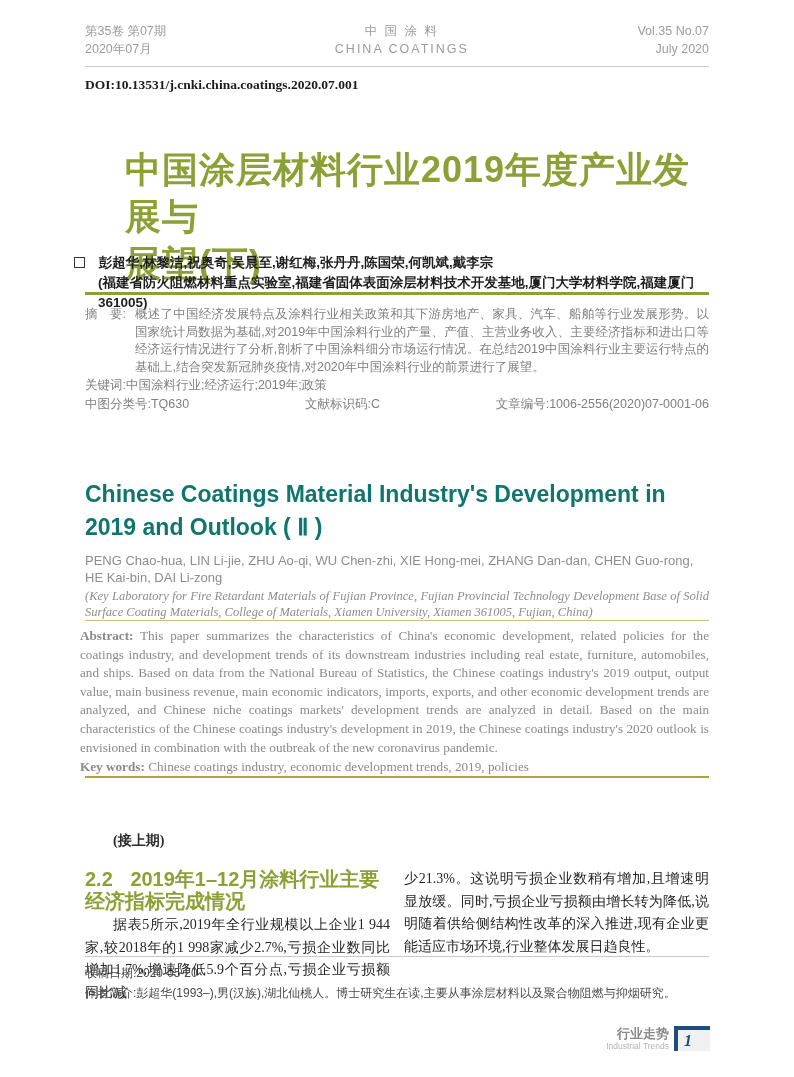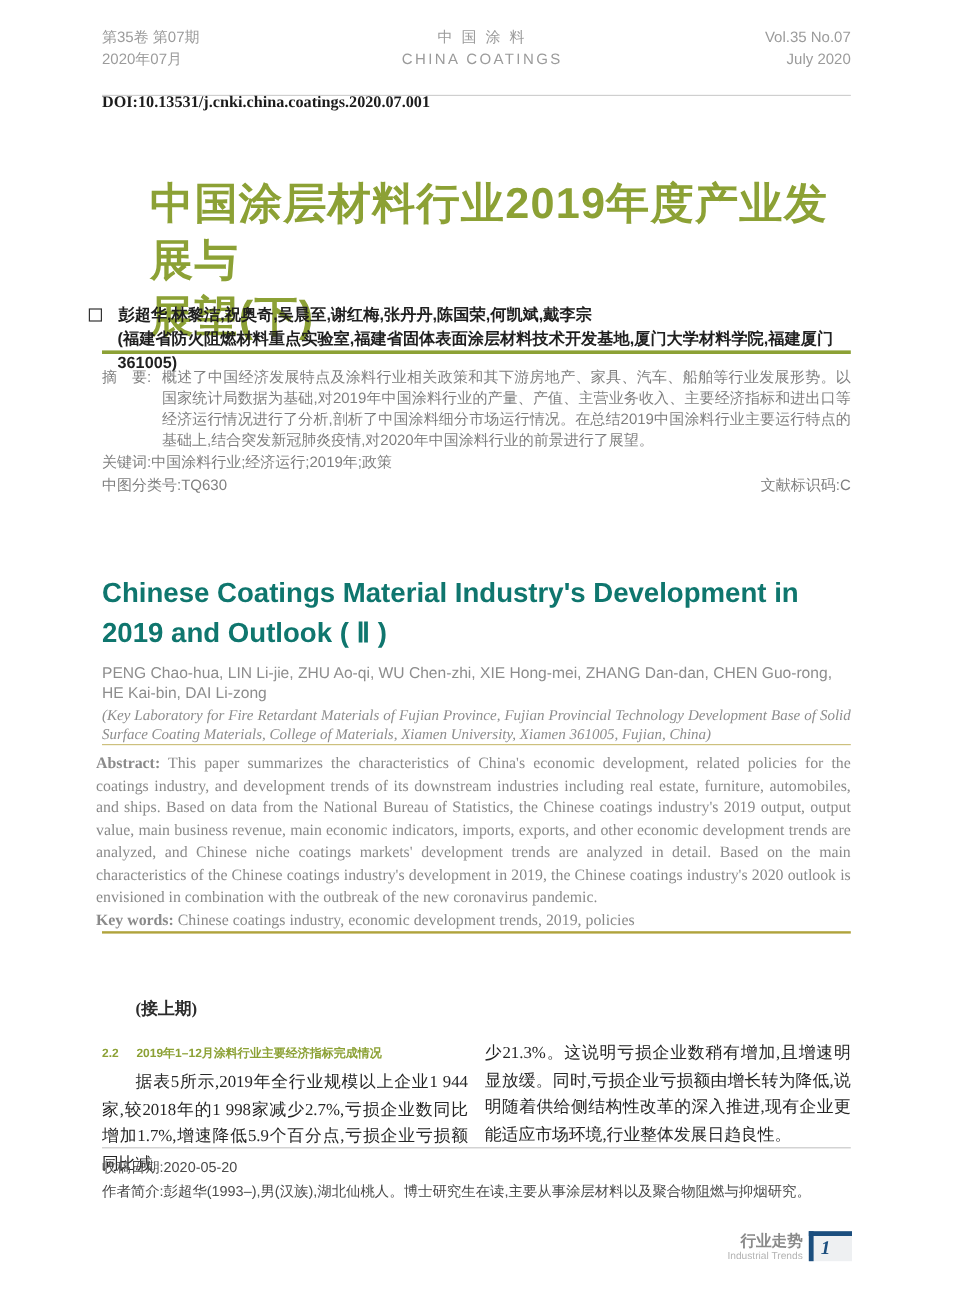--- a/index.html
+++ b/index.html
@@ -11,21 +11,21 @@
     height: 1077px;
     background: #ffffff;
     overflow: hidden;
     margin: 0 auto;
   }
   
   .jheader {
     position: absolute; top: 22px; left: 85px; right: 85px;
     display: flex; justify-content: space-between;
     color: #9b9b9b; font-size: 12.5px; line-height: 1.45;
-    border-bottom: 1px solid #cfcfcf; padding-bottom: 21px;
+    border-bottom: 1px solid #cfcfcf; padding-bottom: 8px;
   }
   .jheader .col-left   { text-align: left; }
   .jheader .col-center { text-align: center; letter-spacing: 2px; }
   .jheader .col-right  { text-align: right; }
   .doi {
     position: absolute; top: 63px; left: 85px;
     font-family: "Liberation Serif", serif; font-weight: bold;
     font-size: 13.5px; color: #1c1c1c; margin-top: 14px;
   }
   
@@ -97,21 +97,21 @@
     position: absolute; top: 832px; left: 113px;
     color: #2b2b2b; font-family: "Liberation Serif", serif;
     font-weight: bold; font-size: 14px;
   }
   .columns {
     position: absolute; top: 868px; left: 85px; right: 85px;
     display: flex; gap: 14px;
   }
   .columns .col { width: 50%; }
   .section-heading {
-    color: #8ca135; font-weight: 700; font-size: 10px; line-height: 22px;
+    color: #8ca135; font-weight: 700; font-size: 20px; line-height: 22px;
     margin-bottom: 2px;
   }
   .section-heading .num { margin-right: 12px; }
   .body-par {
     color: #262626; font-family: "Liberation Serif", serif;
     font-size: 14px; line-height: 22.5px; text-align: justify;
   }
   .body-par.indent { text-indent: 2em; }
   .rule-gray {
     position: absolute; top: 956px; left: 85px; right: 85px;
@@ -179,20 +179,21 @@
   <div class="abstract-zh">
     <div class="body-row">
       <span class="label">摘　要:</span>
       <span>概述了中国经济发展特点及涂料行业相关政策和其下游房地产、家具、汽车、船舶等行业发展形势。以国家统计局数据为基础,对2019年中国涂料行业的产量、产值、主营业务收入、主要经济指标和进出口等经济运行情况进行了分析,剖析了中国涂料细分市场运行情况。在总结2019中国涂料行业主要运行特点的基础上,结合突发新冠肺炎疫情,对2020年中国涂料行业的前景进行了展望。</span>
     </div>
     <div class="kw">关键词:中国涂料行业;经济运行;2019年;政策</div>
   </div>
   <div class="clc-row">
     <span>中图分类号:TQ630</span>
     <span>文献标识码:C</span>
+    <span>文章编号:1006-2556(2020)07-0001-06</span>
   </div>
 
   <h2 class="title-en">Chinese Coatings Material Industry's Development in 2019 and Outlook ( Ⅱ )</h2>
   <div class="authors-en">PENG Chao-hua, LIN Li-jie, ZHU Ao-qi, WU Chen-zhi, XIE Hong-mei, ZHANG Dan-dan, CHEN Guo-rong, HE Kai-bin, DAI Li-zong</div>
   <div class="affil-en">(Key Laboratory for Fire Retardant Materials of Fujian Province, Fujian Provincial Technology Development Base of Solid Surface Coating Materials, College of Materials, Xiamen University, Xiamen 361005, Fujian, China)</div>
   <div class="rule-tan"></div>
 
   <div class="abstract-en">
     <div>
       <span class="lbl">Abstract:</span>

